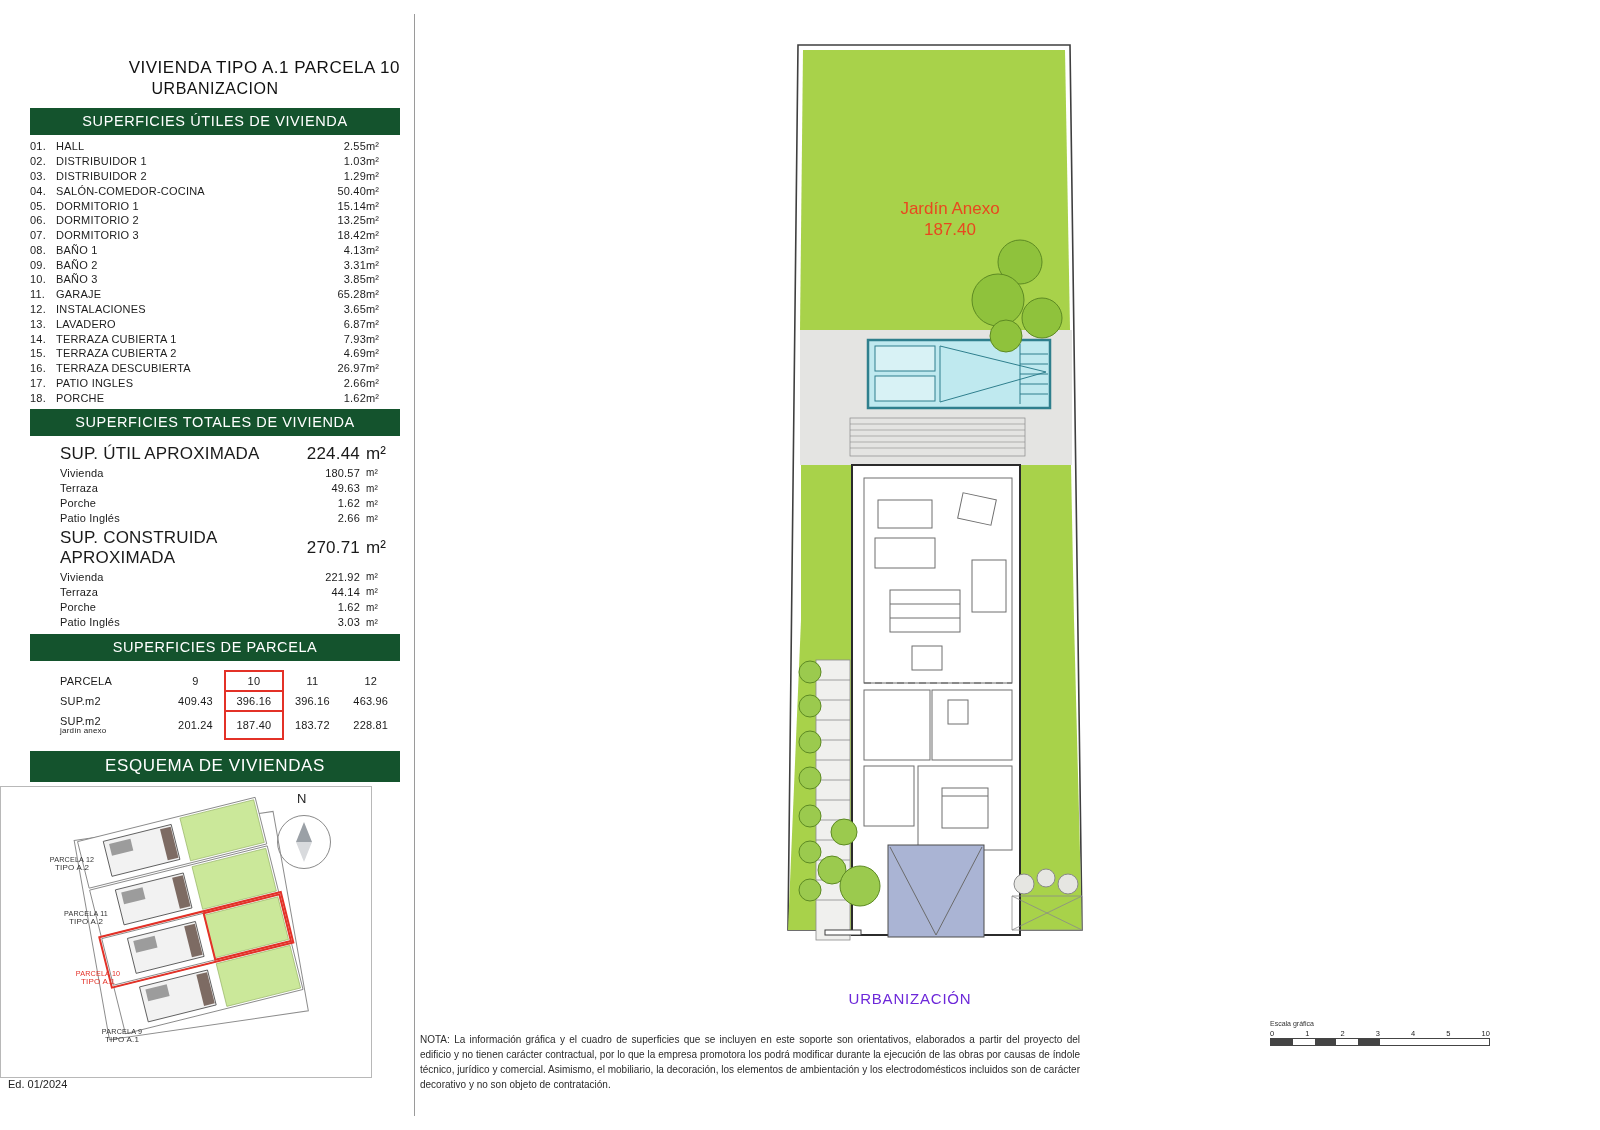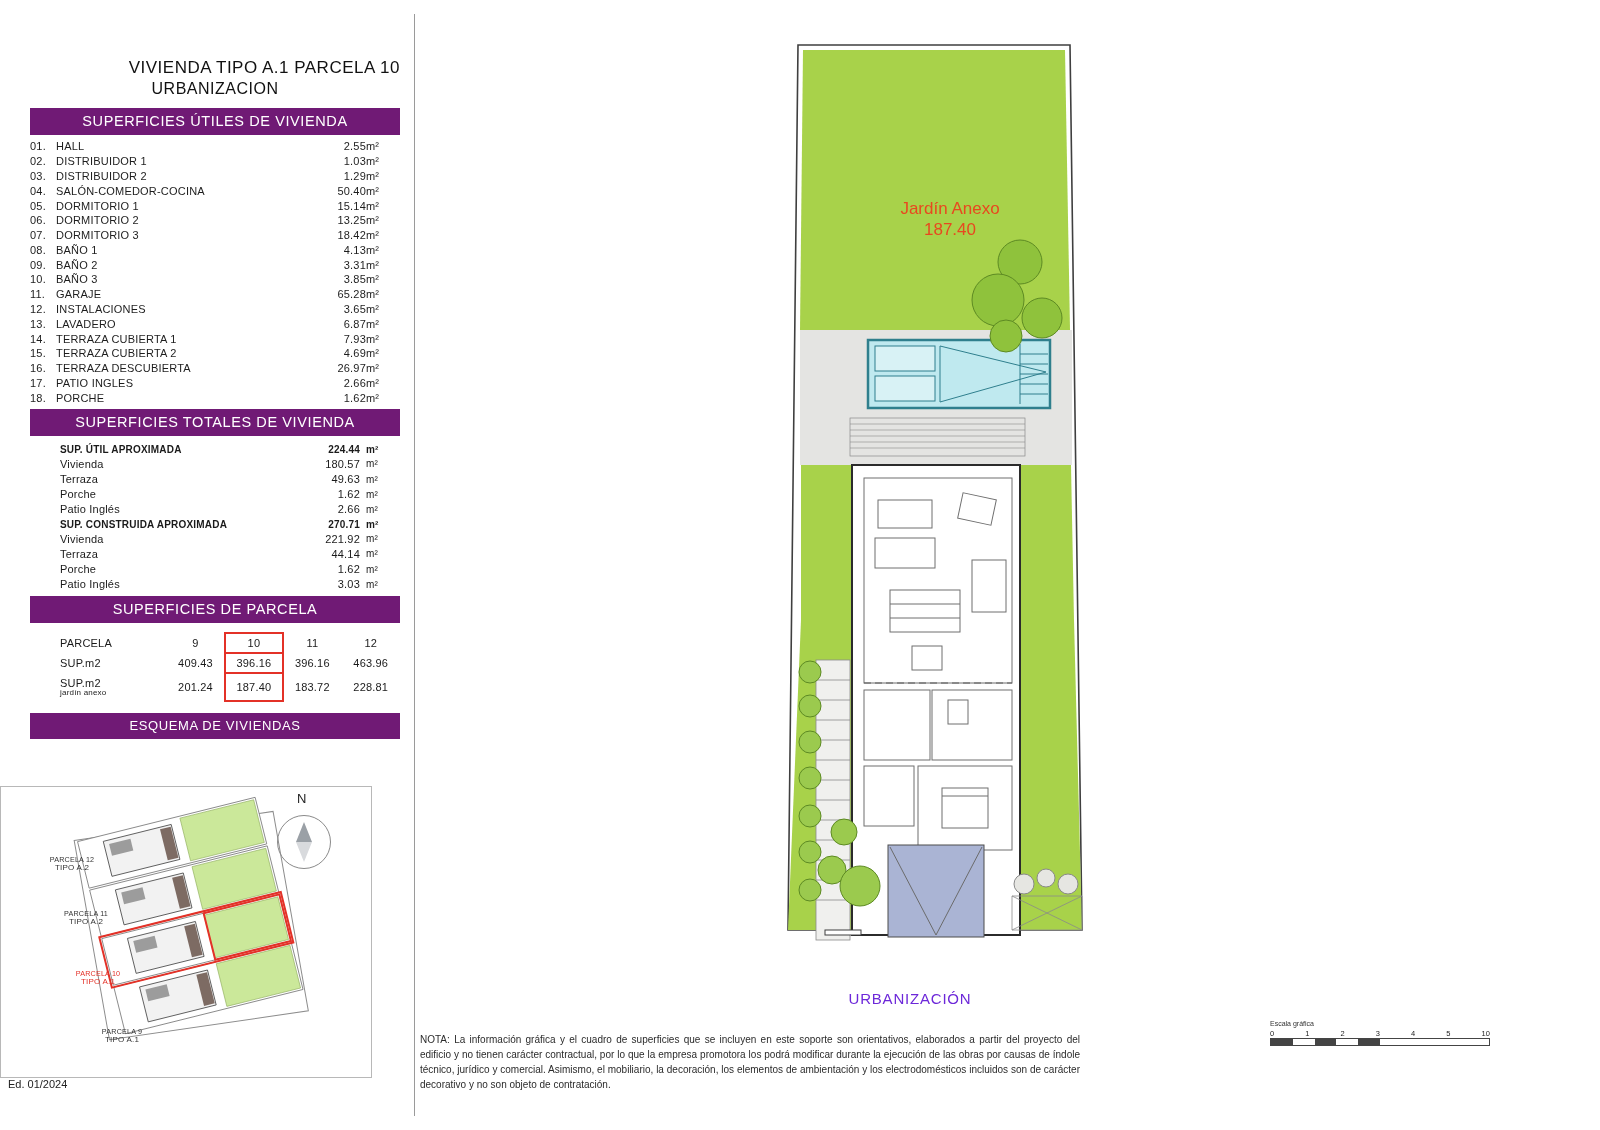--- a/index.html
+++ b/index.html
@@ -6,36 +6,36 @@
   body{width:1600px;height:1130px;position:relative;font-family:"Liberation Sans",sans-serif;color:#1a1a1a;overflow:hidden;}
 
   
   #sheet{position:absolute;left:0;top:0;width:1600px;height:1130px;background:#fff;}
   #leftcol{position:absolute;left:30px;top:36px;width:370px;height:1060px;}
   .vline{position:absolute;left:414px;top:14px;width:1px;height:1102px;background:#9a9a9a;}
 
   .title1{font-size:17px;letter-spacing:.5px;text-align:right;margin:22px 0 2px 0;font-weight:400;color:#111;}
   .title2{font-size:16px;letter-spacing:.5px;text-align:center;margin:0 0 10px 0;font-weight:400;color:#111;}
 
-  .barhead{background:#701a75;color:#fff;font-size:14.5px;letter-spacing:.6px;text-align:center;padding:5px 0 6px 0;margin:4px 0 4px 0;font-weight:400;}
-  .barhead.small{font-size:13px;}
+  .barhead{background:#14532d;color:#fff;font-size:14.5px;letter-spacing:.6px;text-align:center;padding:5px 0 6px 0;margin:4px 0 4px 0;font-weight:400;}
+  .barhead.small{font-size:17px;}
 
   table.rooms{width:100%;border-collapse:collapse;margin:4px 0 2px 0;}
   table.rooms td{font-size:11px;padding:1.4px 0;color:#1d1d1d;letter-spacing:.2px;}
   td.num{width:26px;padding-left:34px;}
   td.nam{}
   td.val{text-align:right;width:74px;padding-right:6px;}
   td.uni{width:34px;text-align:left;font-size:10px;}
 
   table.totals{width:100%;border-collapse:collapse;margin:6px 0 2px 0;}
   table.totals td{font-size:11px;padding:1.6px 0;letter-spacing:.2px;}
   table.totals td.lab{padding-left:30px;}
   table.totals td.v{text-align:right;width:78px;padding-right:6px;}
   table.totals td.u{width:34px;font-size:10px;}
-  table.totals tr.bold td{font-weight:bold;font-size:10px;}
+  table.totals tr.bold td{font-weight:normal;font-size:17px;}
 
   table.parcel{width:100%;border-collapse:collapse;margin-top:10px;}
   table.parcel td{font-size:11px;padding:4px 0;text-align:center;letter-spacing:.2px;}
   table.parcel td.rowlab{text-align:left;padding-left:30px;width:96px;}
   table.parcel td.c{width:54px;}
   td.hl{outline:2px solid #e33127;outline-offset:-1px;}
   .sub{font-size:8px;display:block;line-height:1.05;}
 
   
   #esquema{position:absolute;left:0;top:786px;width:370px;height:290px;border:1px solid #b8b8b8;background:#fff;}

